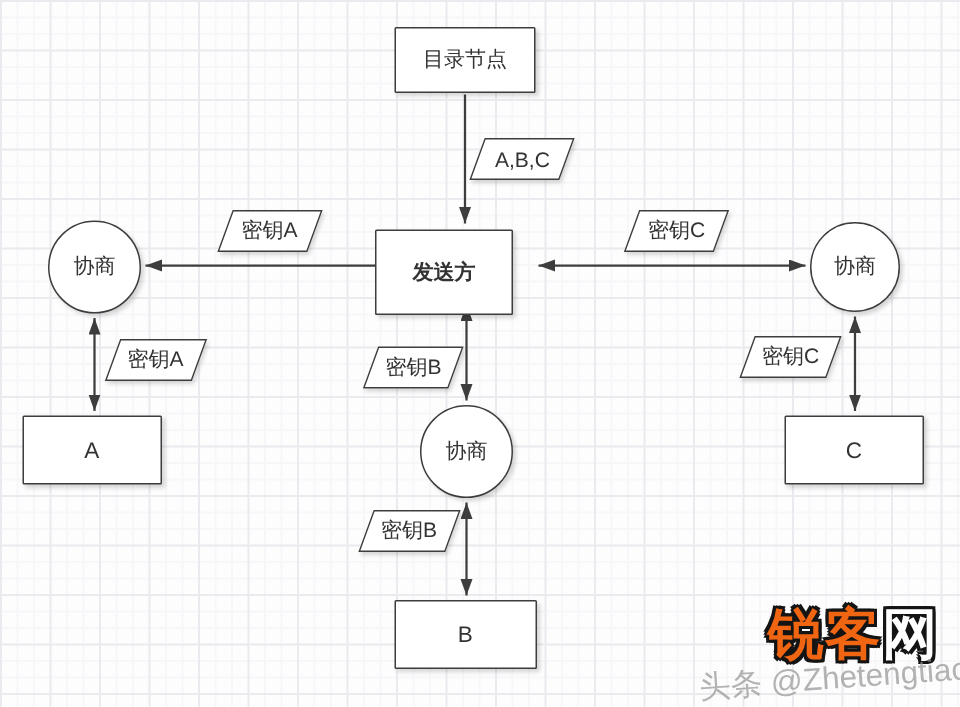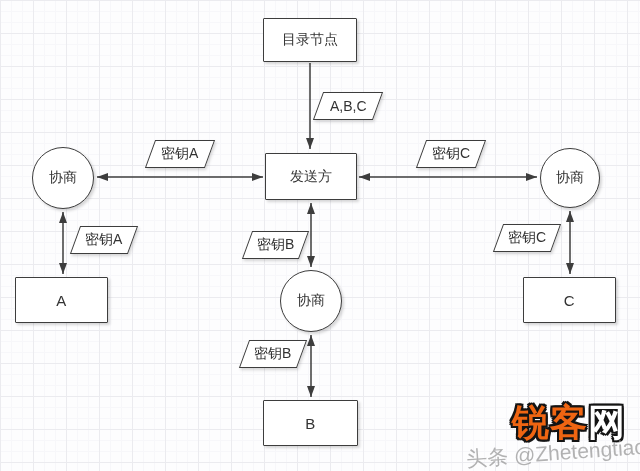--- a/index.html
+++ b/index.html
@@ -93,21 +93,21 @@
       <line x1="63" y1="212" x2="63" y2="274" marker-start="url(#arrowRev)" marker-end="url(#arrow)"></line>
       <line x1="570" y1="211" x2="570" y2="274" marker-start="url(#arrowRev)" marker-end="url(#arrow)"></line>
       <line x1="311" y1="335" x2="311" y2="397" marker-start="url(#arrowRev)" marker-end="url(#arrow)"></line>
     </g>
   </svg>
 
   <div class="shape rect" style="left:263px; top:18px; width:94px; height:44px;">
     <span>目录节点</span>
   </div>
 
-  <div class="shape rect" style="left:265px; top:153px; width:92px; height:47px;">
+  <div class="shape rect" style="left:250px; top:153px; width:92px; height:57px;font-weight:bold;">
     <span>发送方</span>
   </div>
 
   <div class="shape rect" style="left:15px; top:277px; width:93px; height:46px;">
     <span class="latin">A</span>
   </div>
 
   <div class="shape rect" style="left:263px; top:400px; width:95px; height:46px;">
     <span class="latin">B</span>
   </div>

